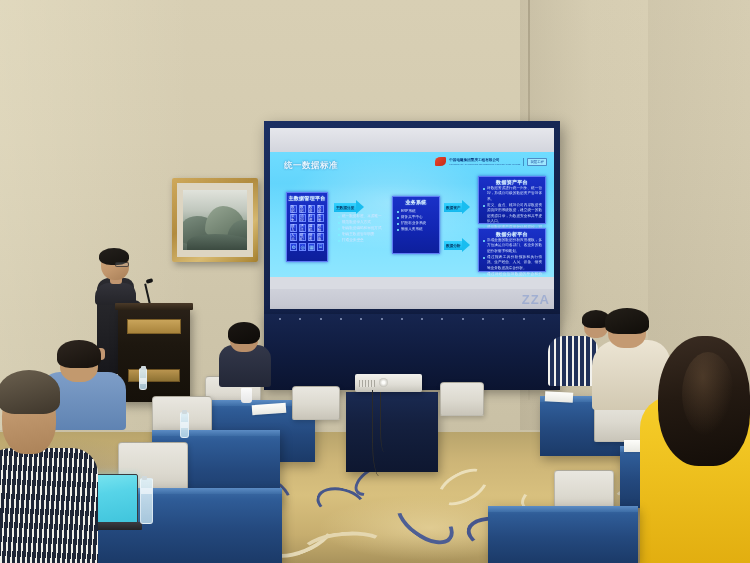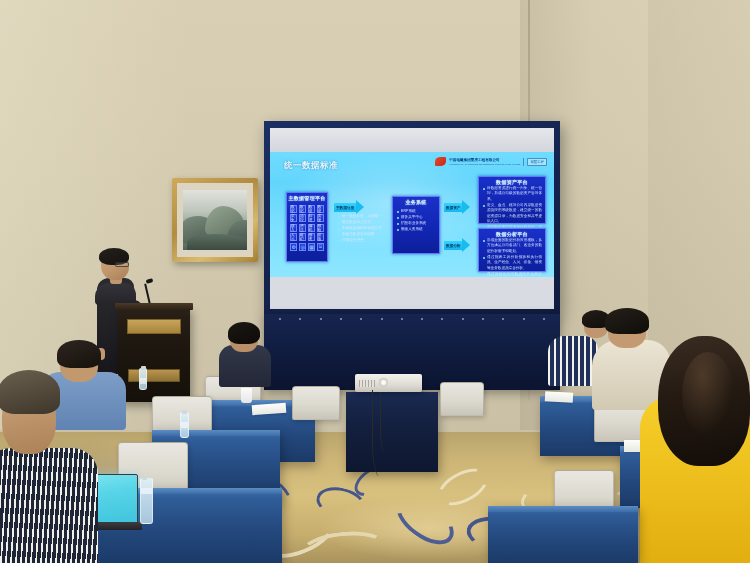--- a/index.html
+++ b/index.html
@@ -433,20 +433,23 @@
         <div class="art-mtn" style="left:22px; top:16px; width:40px; height:34px; background:linear-gradient(150deg,#96a693,#5b6d5c);"></div>
         <div class="art-mtn" style="left:44px; top:30px; width:36px; height:28px; background:linear-gradient(170deg,#6e8172,#3b4b40);"></div>
         <div class="art-mtn" style="left:4px;  top:44px; width:70px; height:22px; background:linear-gradient(180deg,#5d6f62,#2f3d34); border-radius:40% 60% 20% 25%;"></div>
       </div>
     </div>
   </div>
 
   <div class="screen-frame">
     <div class="screen-surface">
       <div class="screen-top-blank"></div>
+      <div class="screen-bottom-blank">
+        <span class="wm">ZZA</span>
+      </div>
 
       <div class="slide">
         <div class="slide-glow"></div>
 
         <div class="slide-title">统一数据标准</div>
 
         <div class="slide-logo">
           <div class="logo-mark"></div>
           <div>
             <div class="logo-cn">中国电建集团重庆工程有限公司</div>

